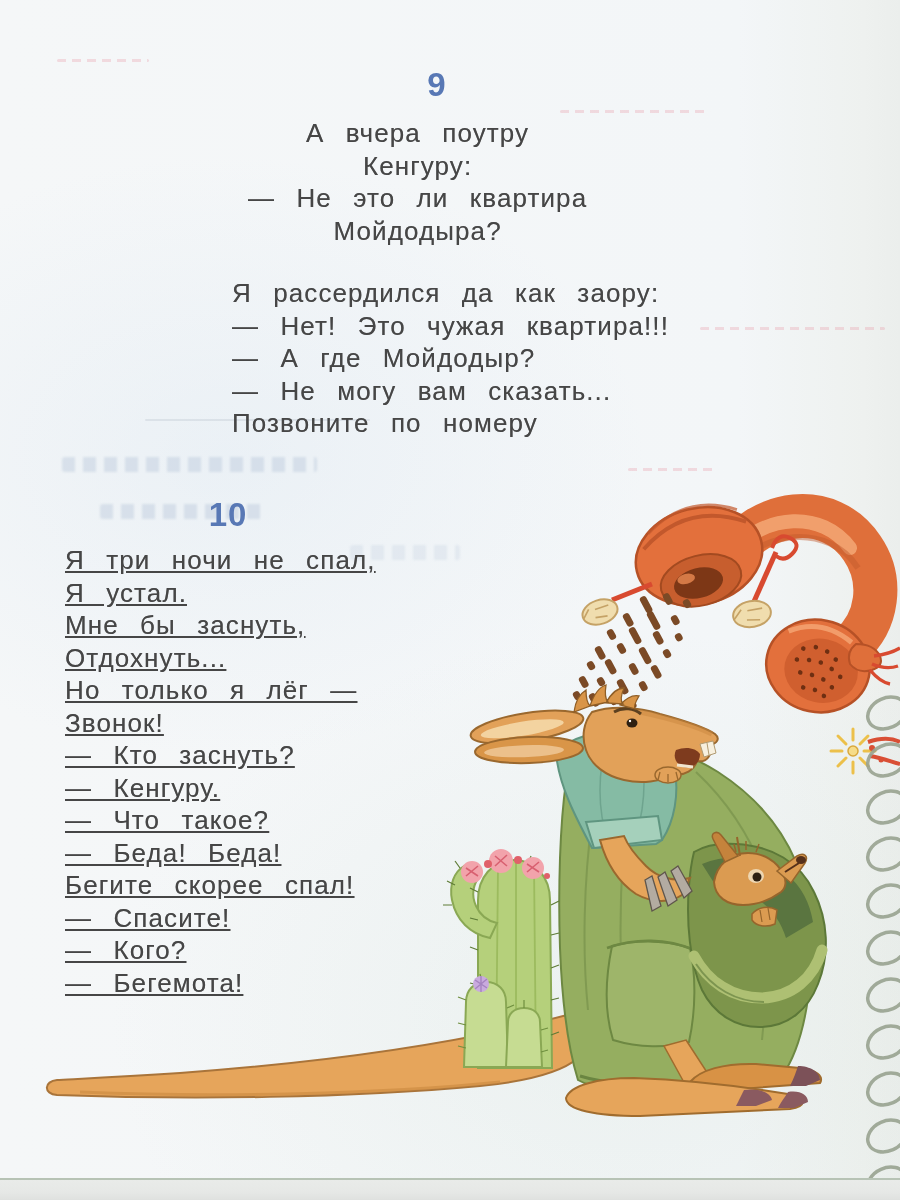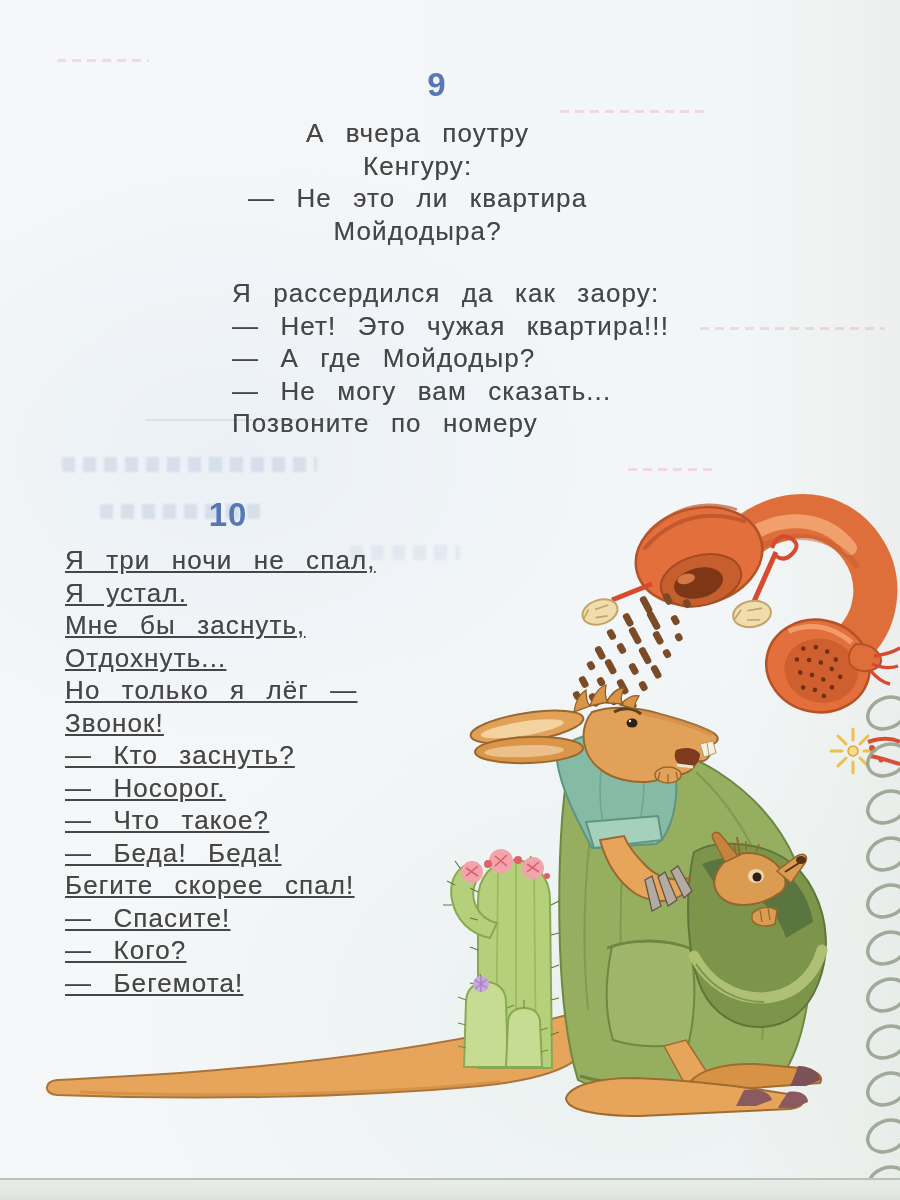--- a/index.html
+++ b/index.html
@@ -72,21 +72,21 @@
     </div>
   <div class="section-num" id="num10">10</div>
   <div class="poem" id="stanza10">
       <div class="poem-line">Я три ночи не спал,</div>
       <div class="poem-line">Я устал.</div>
       <div class="poem-line">Мне бы заснуть,</div>
       <div class="poem-line">Отдохнуть...</div>
       <div class="poem-line">Но только я лёг —</div>
       <div class="poem-line">Звонок!</div>
       <div class="poem-line">— Кто заснуть?</div>
-      <div class="poem-line">— Носорог.</div>
+      <div class="poem-line">— Кенгуру.</div>
       <div class="poem-line">— Что такое?</div>
       <div class="poem-line">— Беда! Беда!</div>
       <div class="poem-line">Бегите скорее спал!</div>
       <div class="poem-line">— Спасите!</div>
       <div class="poem-line">— Кого?</div>
       <div class="poem-line">— Бегемота!</div>
     </div>
 
   <svg class="illo" width="900" height="1200" viewBox="0 0 900 1200">
 

